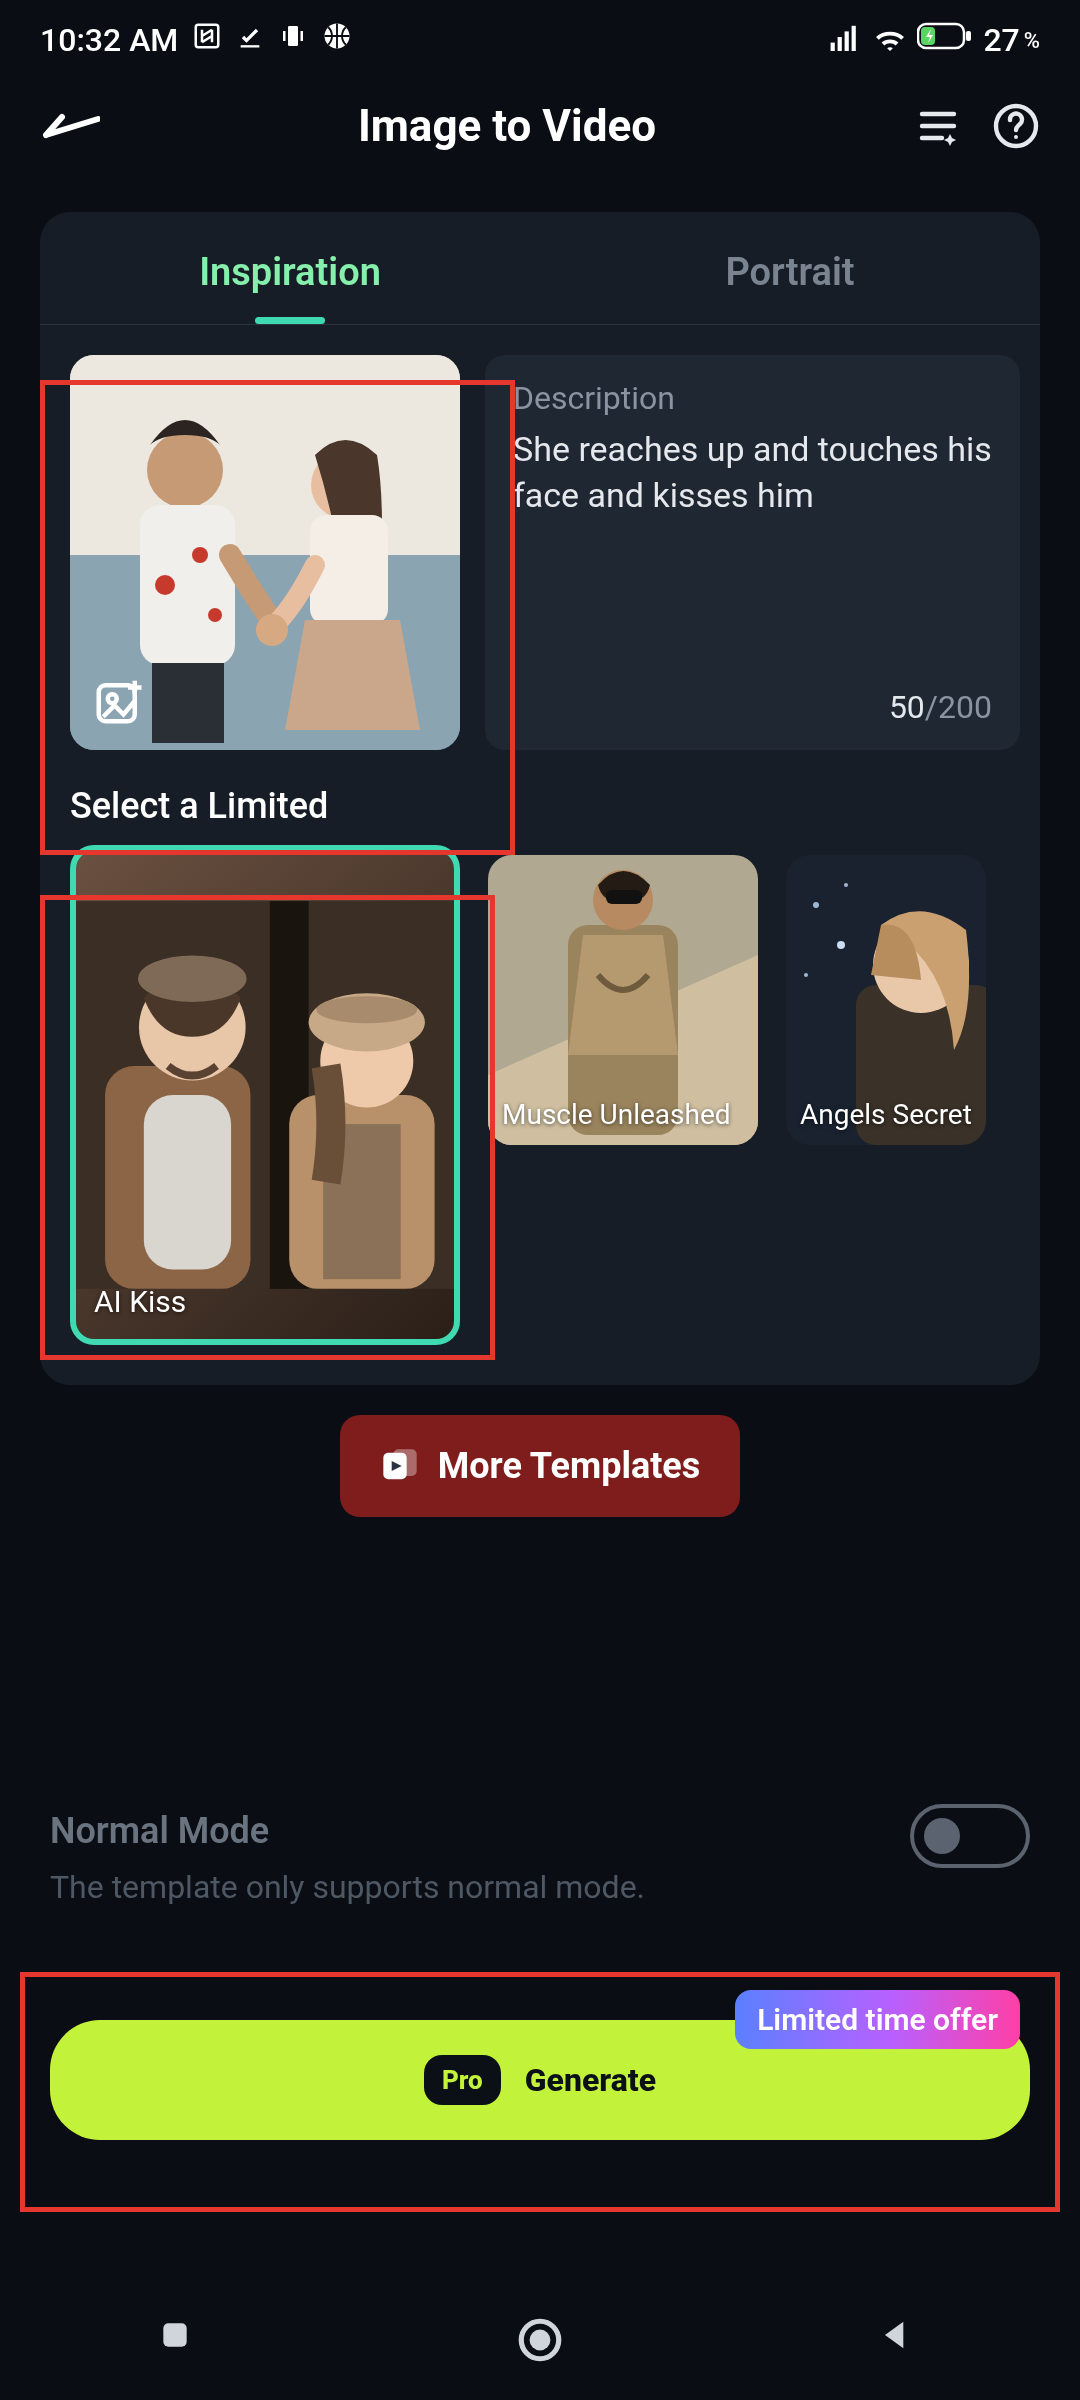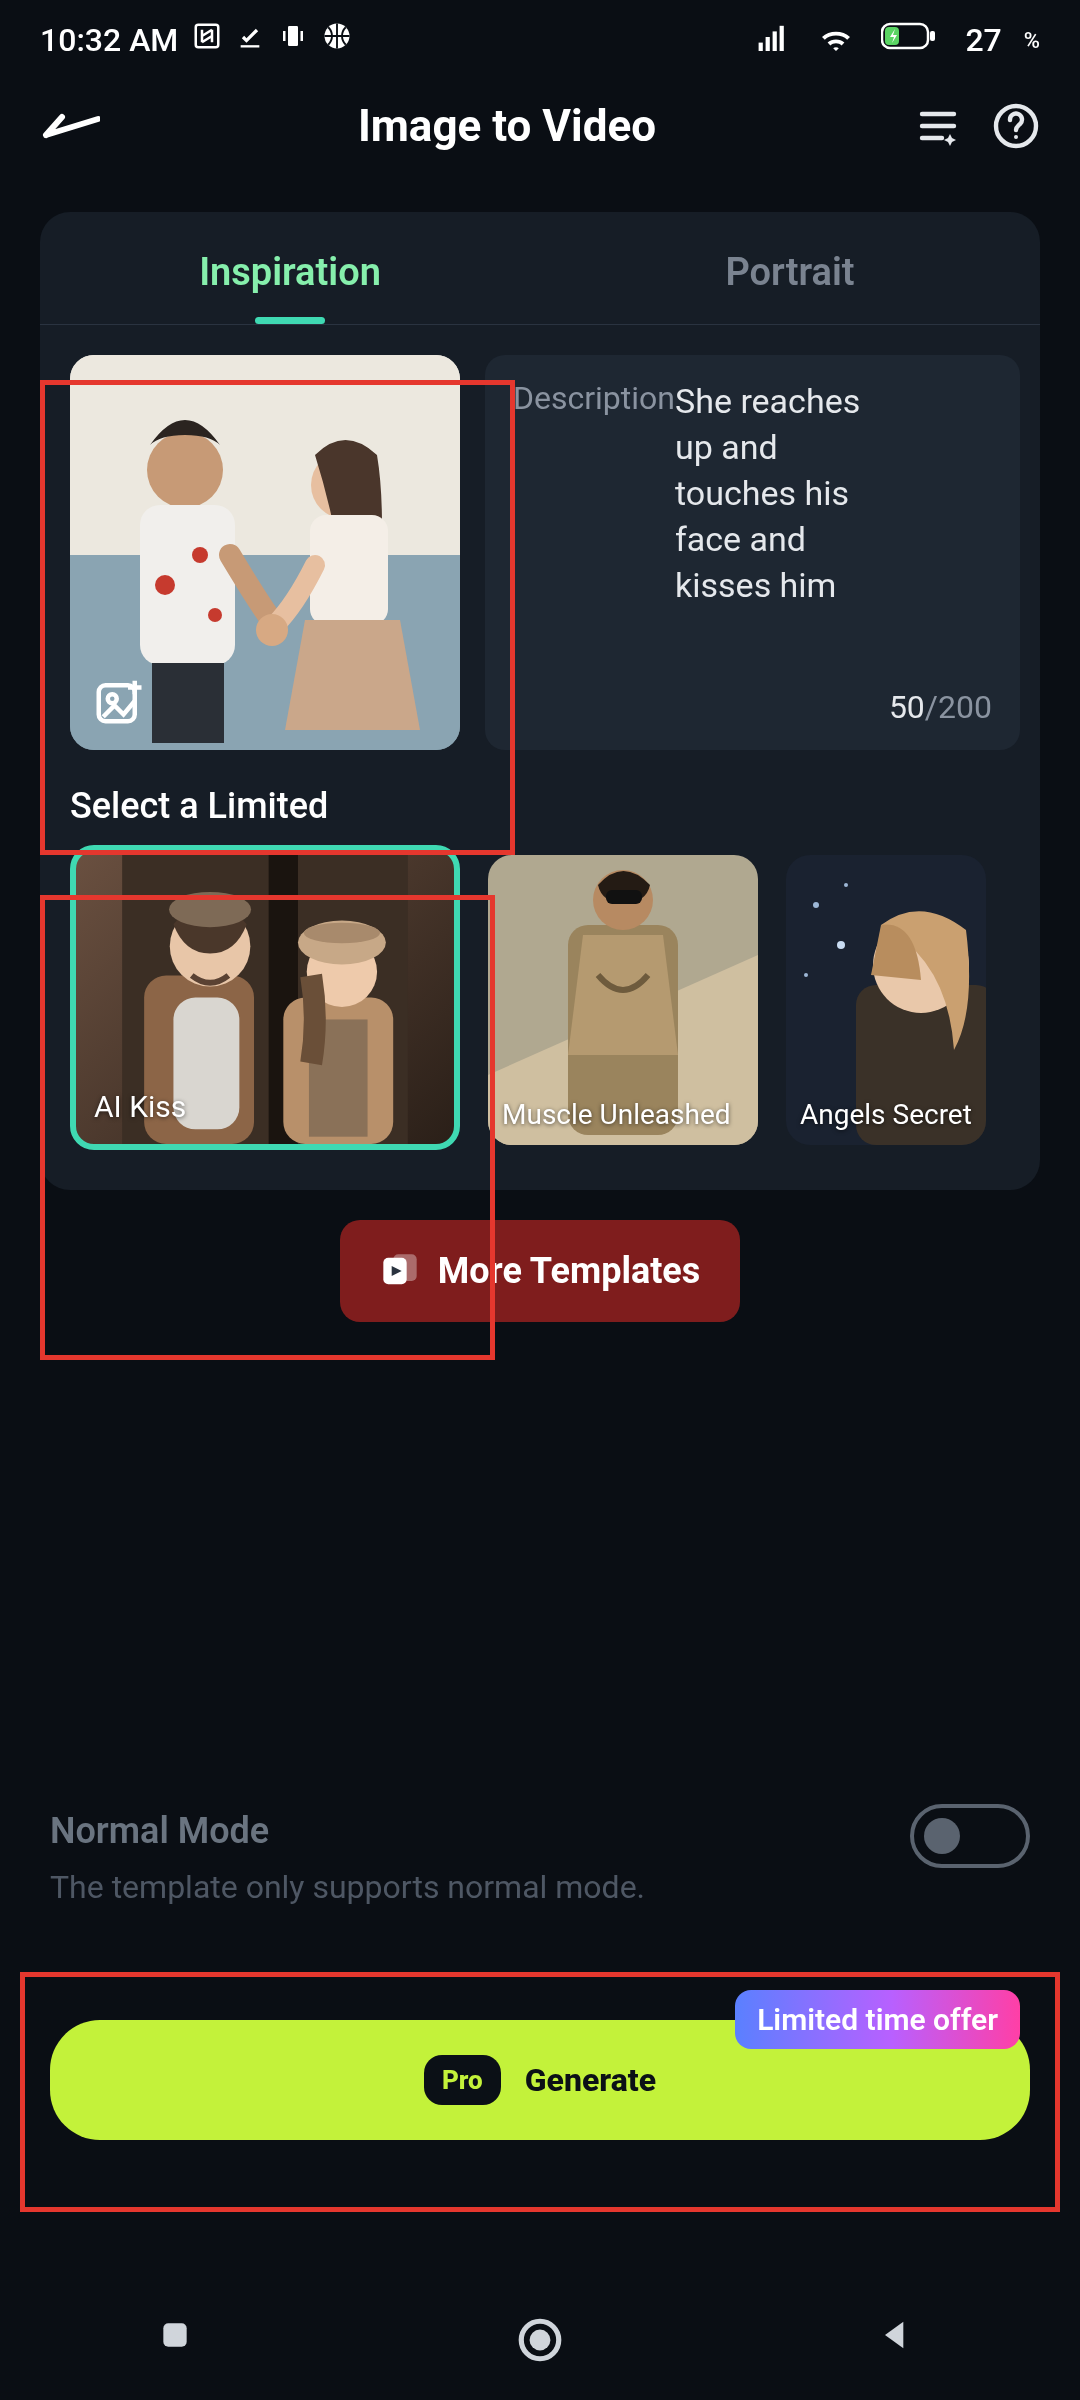--- a/index.html
+++ b/index.html
@@ -15,21 +15,21 @@
   .status-bar {
     height: 80px;
     display: flex;
     justify-content: space-between;
     align-items: center;
     padding: 0 40px;
     font-size: 32px;
     font-weight: 500;
   }
   .status-left { display: flex; align-items: center; gap: 14px; }
-  .status-right { display: flex; align-items: center; gap: 28px; }
+  .status-right { display: flex; align-items: center; gap: 10px; }
   .status-icon { display: inline-block; }
   .header {
     display: flex;
     align-items: center;
     justify-content: space-between;
     padding: 20px 40px 30px;
   }
   .back-btn { width: 60px; height: 30px; }
   .page-title {
     font-size: 44px;
@@ -98,21 +98,21 @@
     bottom: 22px;
     width: 54px;
     height: 54px;
   }
   .desc-box {
     flex: 1;
     background: #1e2732;
     border-radius: 20px;
     padding: 24px 28px;
     display: flex;
-    flex-direction: row;
+    flex-direction: column;
     min-width: 0;
   }
   .desc-label { color: #8a93a0; font-size: 32px; margin-bottom: 10px; }
   .desc-text { color: #e5e8ec; font-size: 34px; line-height: 1.35; flex: 1; }
   .desc-counter { align-self: flex-end; color: #8a93a0; font-size: 32px; margin-top: 10px; }
   .desc-counter .cur { color: #e5e8ec; }
   .section-title {
     font-size: 36px;
     font-weight: 500;
     padding: 10px 30px 18px;
@@ -132,21 +132,21 @@
   .tmpl-label {
     position: absolute;
     left: 18px;
     bottom: 20px;
     font-size: 30px;
     font-weight: 400;
     text-shadow: 0 1px 4px rgba(0,0,0,0.6);
   }
   .tmpl.sel {
     width: 390px;
-    height: 305px;
+    height: 500px;
     border: 6px solid #3fd9b2;
     background: linear-gradient(135deg,#6a5040 0%,#2a1f18 100%);
   }
   .tmpl.sm {
     width: 270px;
     height: 290px;
     margin-top: 10px;
   }
   .tmpl.sm .tmpl-label { font-size: 28px; left: 14px; bottom: 14px; right: 14px; }
   .tmpl-bg { width:100%; height:100%; display:block; }

